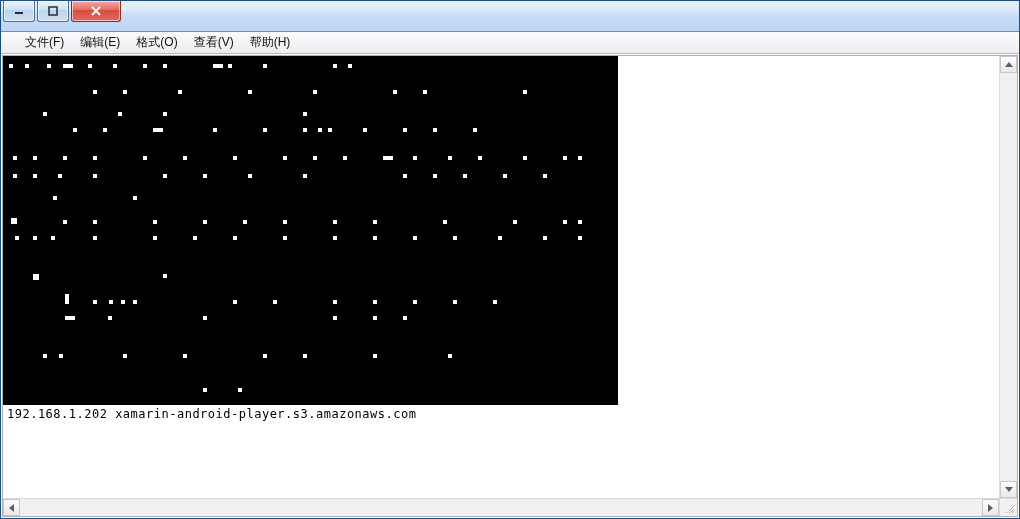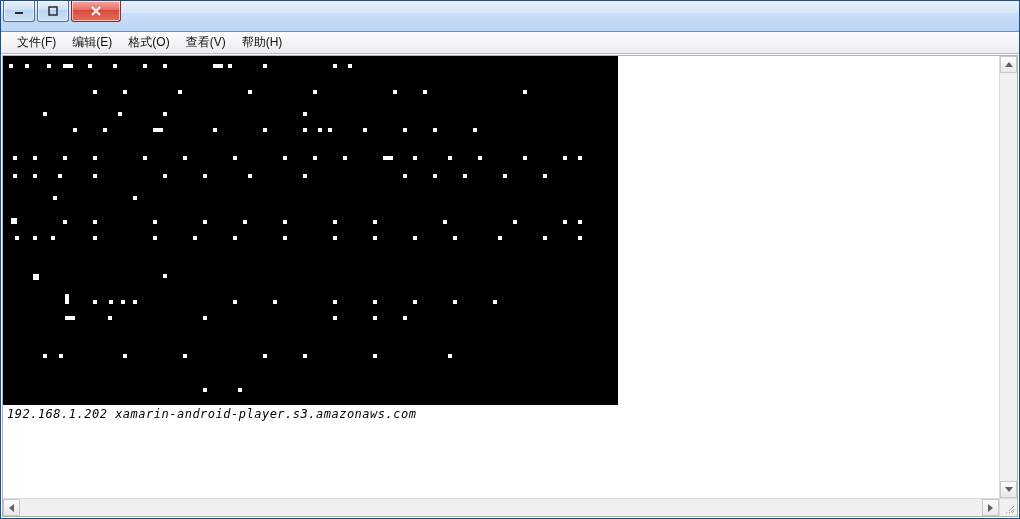--- a/index.html
+++ b/index.html
@@ -90,21 +90,21 @@
   }
   .win-btn svg { display:block; }
 
   
   .menu-bar {
     height: 21px;
     background: linear-gradient(to bottom, #fcfcfc, #ececf2);
     border-bottom: 1px solid #b9b9c8;
     display: flex;
     align-items: center;
-    padding: 0 8px;
+    padding: 0 16px;
   }
   .menu-item {
     padding: 2px 8px;
     color: #111;
     font-size: 12px;
     cursor: default;
   }
   
   .client {
     flex: 1;
@@ -113,21 +113,20 @@
     margin: 1px;
     box-sizing: border-box;
     display: flex;
     flex-direction: column;
     min-height: 0;
   }
   .editor-wrap {
     flex: 1;
     display: flex;
     min-height: 0;
-    font-style: italic;
   }
   .editor {
     flex: 1;
     overflow: hidden;
     position: relative;
   }
   
   .redacted {
     width: 615px;
     height: 349px;

